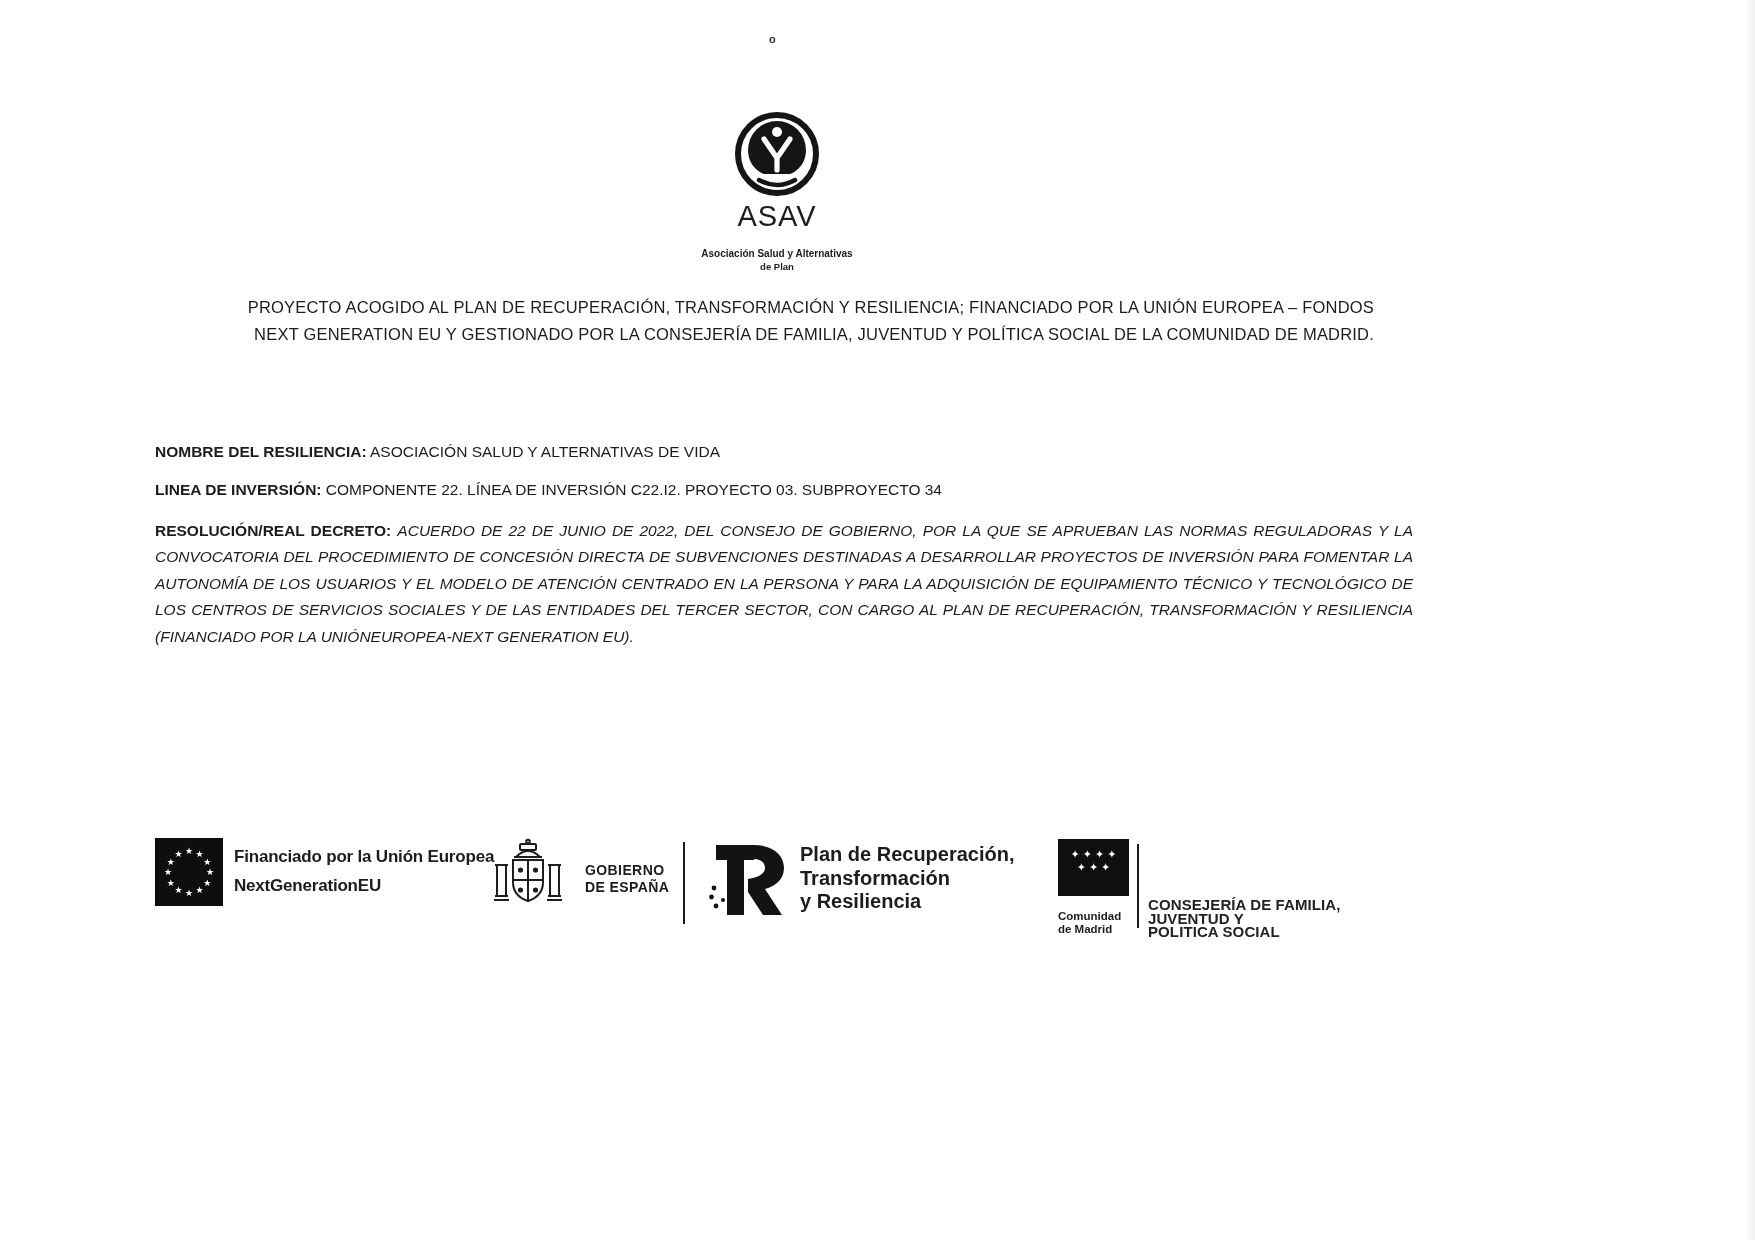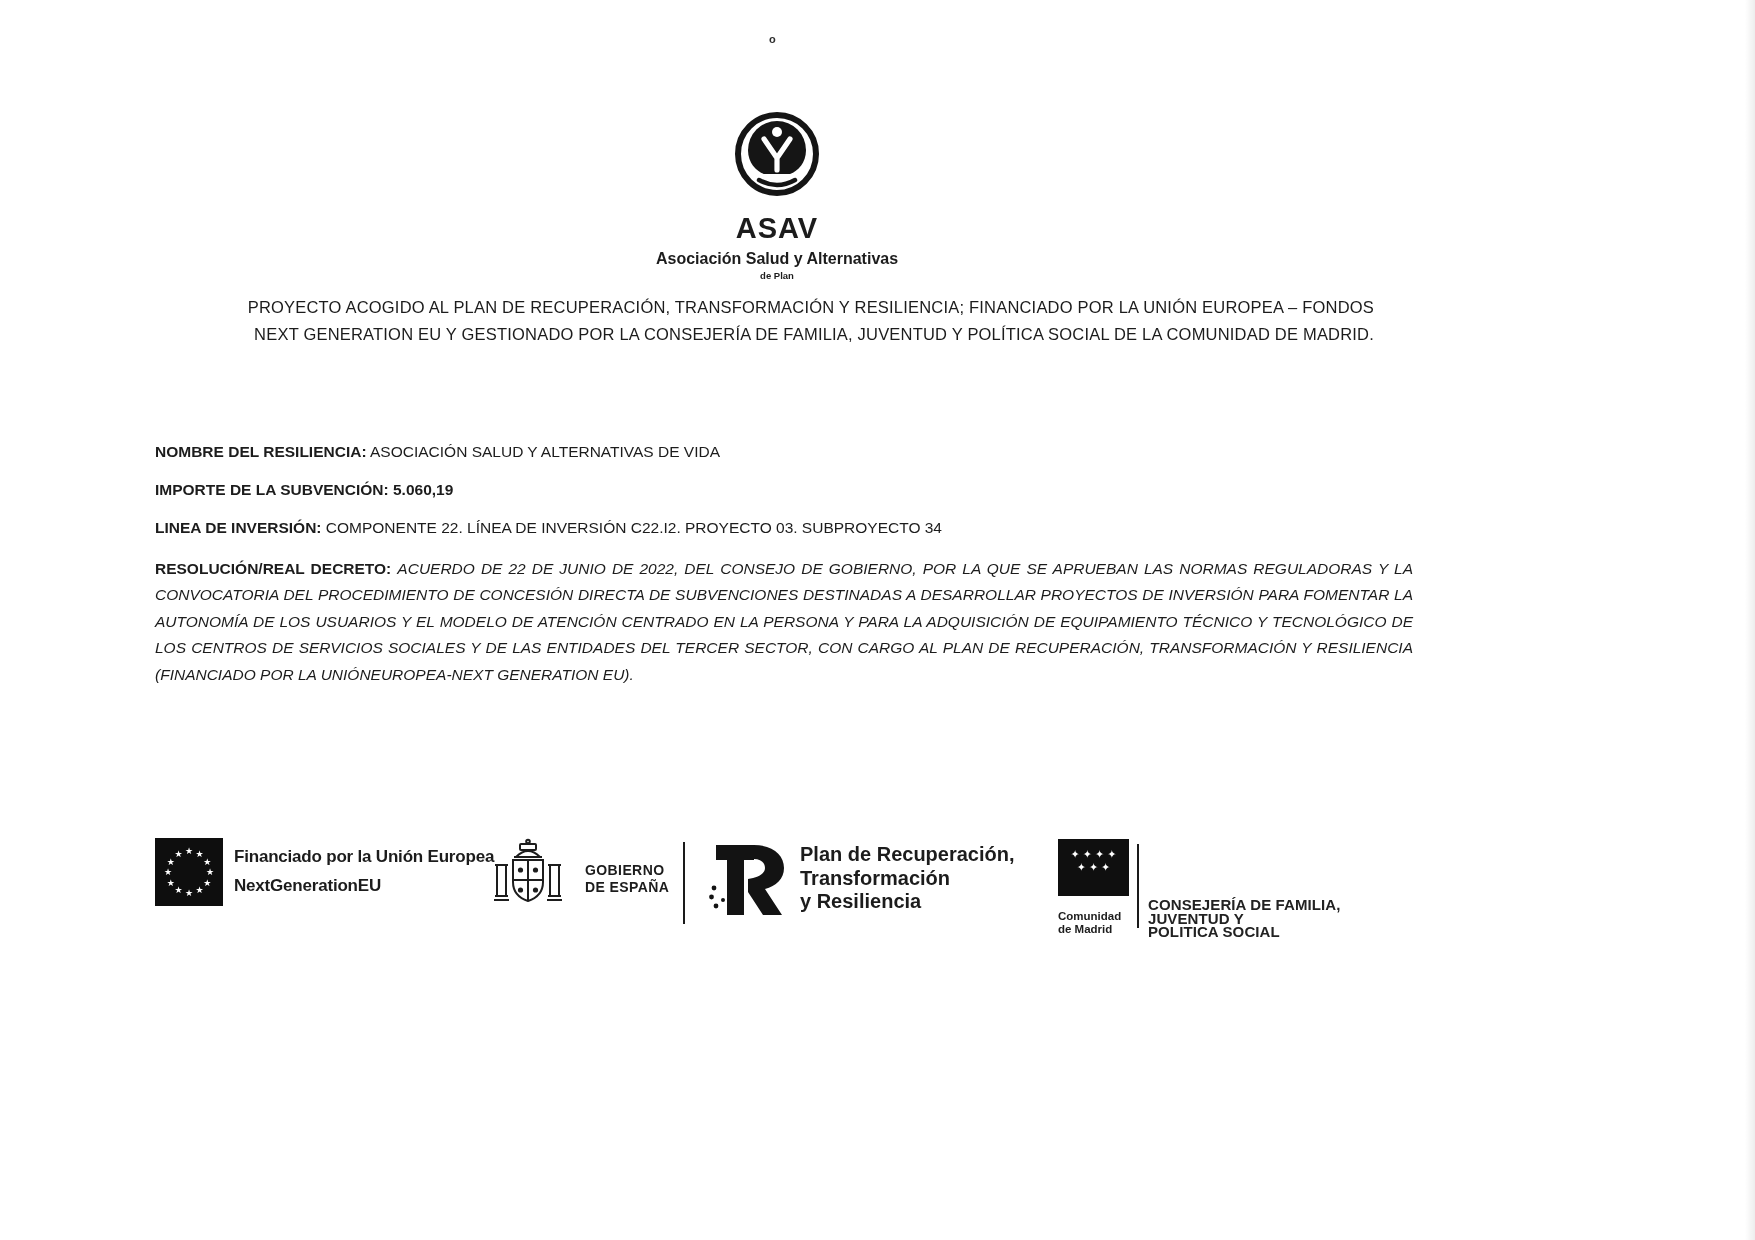--- a/index.html
+++ b/index.html
@@ -12,22 +12,22 @@
     content:"";position:absolute;right:0;top:0;width:10px;height:100%;
     background:linear-gradient(to left, rgba(0,0,0,0.07), rgba(0,0,0,0));
     pointer-events:none;
   }
   .top-mark{
     position:absolute;left:769px;top:33px;font-size:11px;font-weight:700;color:#2e2e2e;
   }
   
   .logo-block{position:absolute;left:652px;top:110px;width:250px;text-align:center;}
   .logo-block svg{display:block;margin:0 auto;}
-  .logo-title{font-size:29px;font-weight:700;letter-spacing:1px;margin-top:14px;}
-  .logo-sub1{font-size:16px;font-weight:700;margin-top:5px;}
+  .logo-title{font-size:29px;font-weight:400;letter-spacing:1px;margin-top:2px;}
+  .logo-sub1{font-size:10px;font-weight:700;margin-top:15px;}
   .logo-sub2{font-size:9.5px;font-weight:700;margin-top:2px;}
   
   .header-text{
     position:absolute;left:216px;top:277px;width:1158px;text-align:right;
     font-size:16.5px;font-weight:400;line-height:27px;letter-spacing:0.2px;
   }
   
   .fields{position:absolute;left:155px;top:426px;width:1258px;font-size:15.5px;}
   .field{line-height:20px;margin-bottom:18px;}
   .field .label{font-weight:700;}
@@ -72,24 +72,20 @@
     <div class="logo-sub1">Asociación Salud y Alternativas</div>
     <div class="logo-sub2">de Plan</div>
   </div>
 
   <p class="header-text">PROYECTO ACOGIDO AL PLAN DE RECUPERACIÓN, TRANSFORMACIÓN Y RESILIENCIA; FINANCIADO POR LA UNIÓN EUROPEA – FONDOS NEXT GENERATION EU Y GESTIONADO POR LA CONSEJERÍA DE FAMILIA, JUVENTUD Y POLÍTICA SOCIAL DE LA COMUNIDAD DE MADRID.</p>
 
   <div class="fields">
     <p class="field">
       <span class="label">NOMBRE DEL RESILIENCIA:</span>
       <span class="value">ASOCIACIÓN SALUD Y ALTERNATIVAS DE VIDA</span>
-    </p>
-    <p class="field">
-      <span class="label">IMPORTE DE LA SUBVENCIÓN:</span>
-      <span class="value value-bold">5.060,19</span>
     </p>
     <p class="field">
       <span class="label">LINEA DE INVERSIÓN:</span>
       <span class="value">COMPONENTE 22. LÍNEA DE INVERSIÓN C22.I2. PROYECTO 03. SUBPROYECTO 34</span>
     </p>
     <p class="field field-resolution">
       <span class="label">RESOLUCIÓN/REAL DECRETO:</span>
       <span class="value">ACUERDO DE 22 DE JUNIO DE 2022, DEL CONSEJO DE GOBIERNO, POR LA QUE SE APRUEBAN LAS NORMAS REGULADORAS Y LA CONVOCATORIA DEL PROCEDIMIENTO DE CONCESIÓN DIRECTA DE SUBVENCIONES DESTINADAS A DESARROLLAR PROYECTOS DE INVERSIÓN PARA FOMENTAR LA AUTONOMÍA DE LOS USUARIOS Y EL MODELO DE ATENCIÓN CENTRADO EN LA PERSONA Y PARA LA ADQUISICIÓN DE EQUIPAMIENTO TÉCNICO Y TECNOLÓGICO DE LOS CENTROS DE SERVICIOS SOCIALES Y DE LAS ENTIDADES DEL TERCER SECTOR, CON CARGO AL PLAN DE RECUPERACIÓN, TRANSFORMACIÓN Y RESILIENCIA (FINANCIADO POR LA UNIÓNEUROPEA-NEXT GENERATION EU).</span>
     </p>
   </div>

